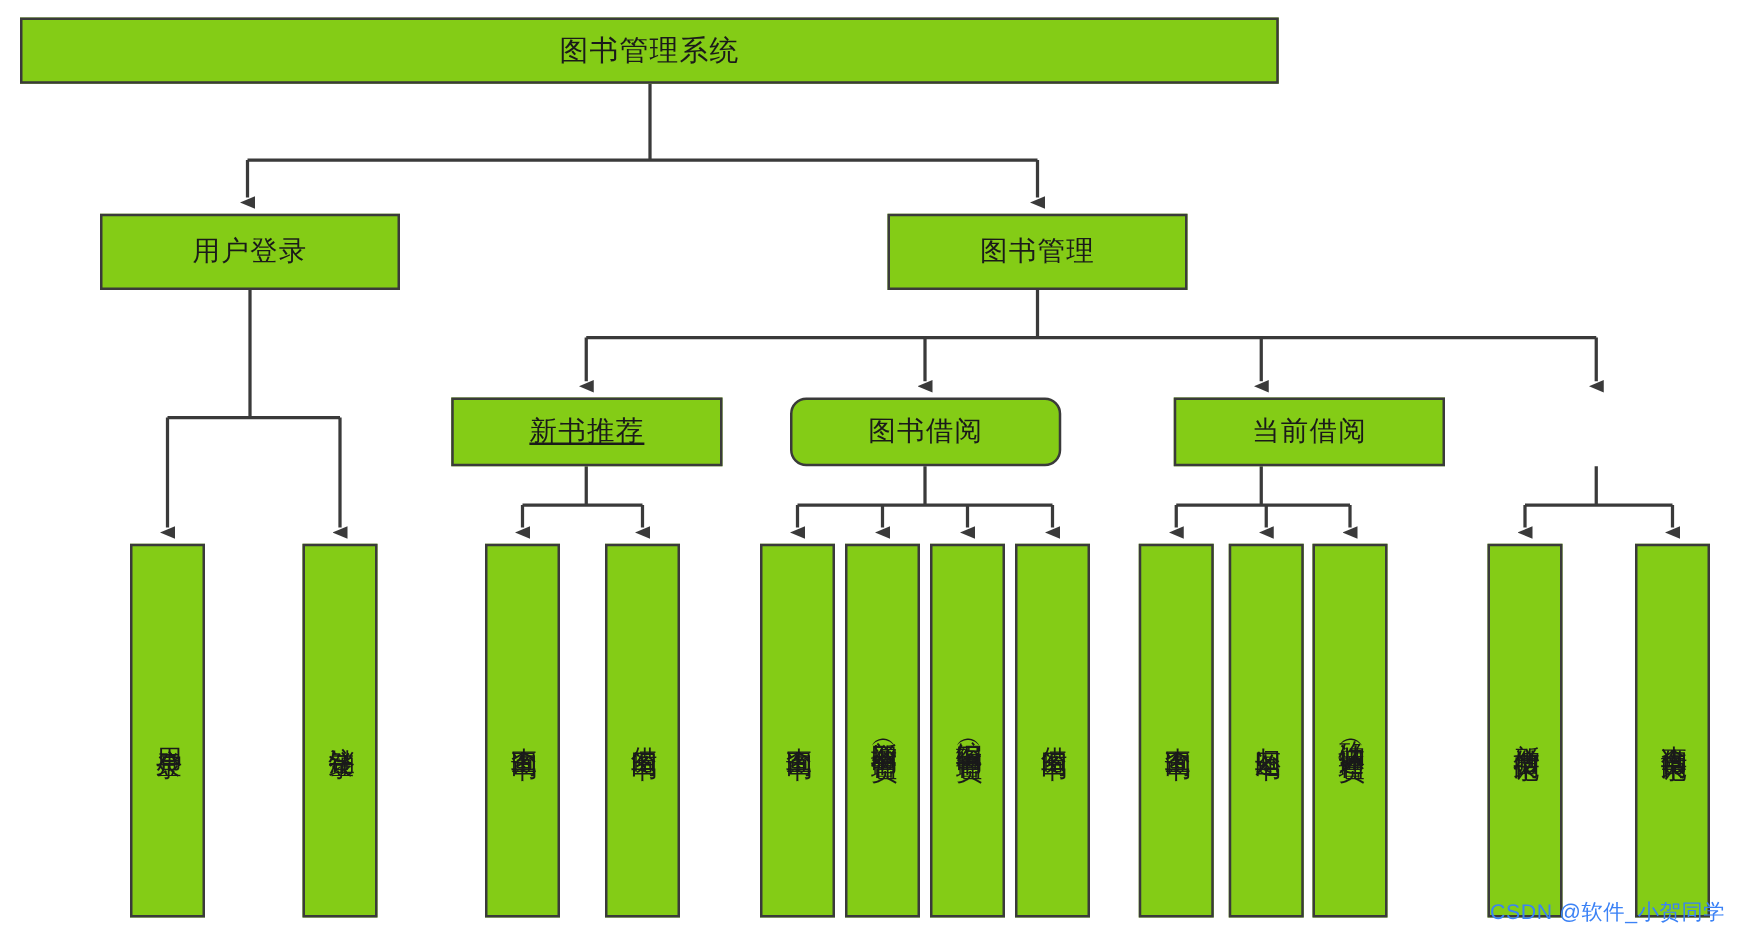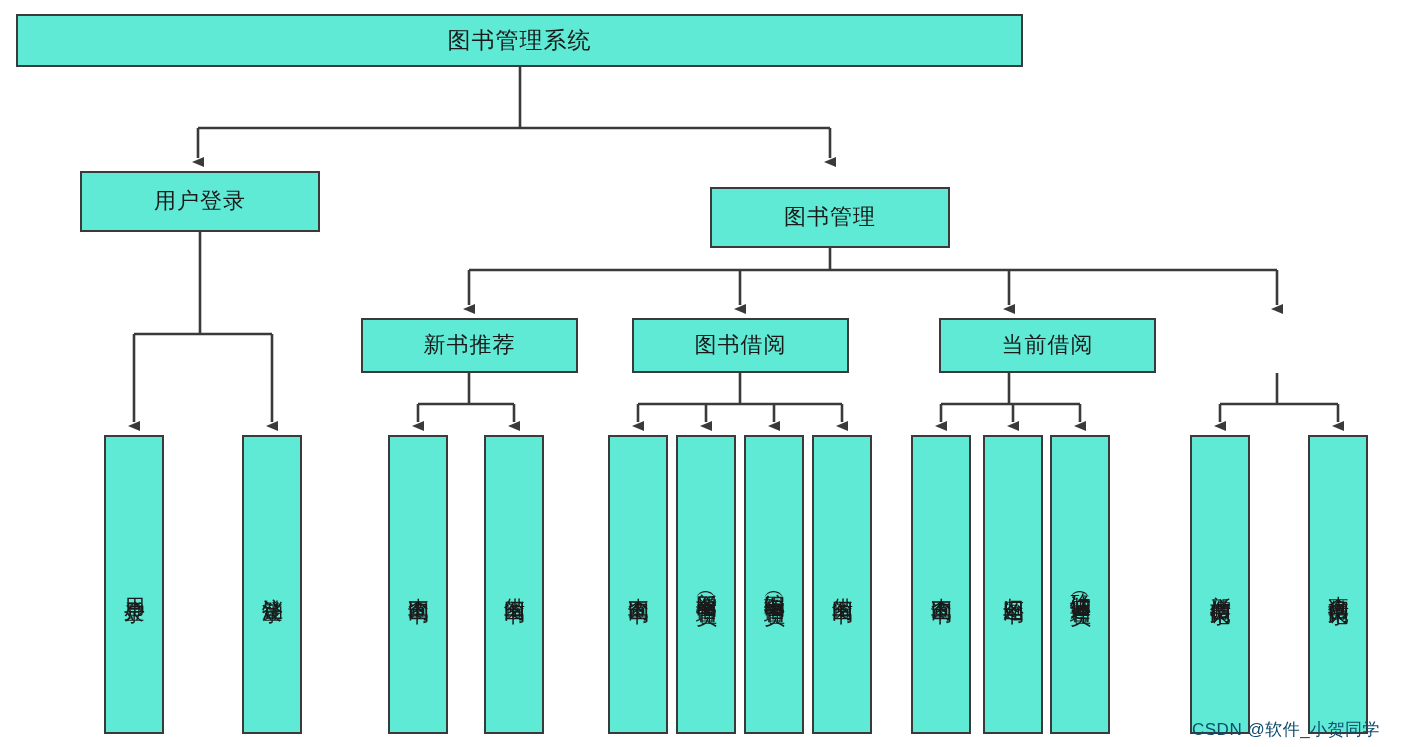--- a/index.html
+++ b/index.html
@@ -22,21 +22,21 @@
     position: absolute;
     left: 0;
     top: 0;
     width: 1405px;
     height: 747px;
     pointer-events: none;
   }
   .node {
     position: absolute;
     box-sizing: border-box;
-    background: #5eead4;
+    background: #84cc16;
     border: 2px solid #3a3a3a;
     display: flex;
     align-items: center;
     justify-content: center;
     color: #1a1a1a;
   }
   .node.horiz {
     font-size: 22px;
     letter-spacing: 1px;
     line-height: 1.1;
@@ -53,21 +53,21 @@
     text-orientation: upright;
     font-size: 21px;
     line-height: 1.18;
     letter-spacing: 2px;
     white-space: nowrap;
     color: #1a1a1a;
   }
   .watermark {
     position: absolute;
     font-size: 17px;
-    color: #0c4a6e;
+    color: #3b82f6;
     letter-spacing: 0.5px;
     white-space: nowrap;
   }
 </style>
 </head>
 <body>
 
 <div id="canvas">
 
   <svg class="edges" viewBox="0 0 1405 747" xmlns="http://www.w3.org/2000/svg">
@@ -120,28 +120,28 @@
     </g>
   </svg>
 
   <div class="node horiz root" style="left:16px; top:14px; width:1007px; height:53px;">
     <span>图书管理系统</span>
   </div>
 
   <div class="node horiz" style="left:80px; top:171px; width:240px; height:61px;">
     <span>用户登录</span>
   </div>
-  <div class="node horiz" style="left:710px; top:187px; width:240px; height:61px;">
+  <div class="node horiz" style="left:710px; top:171px; width:240px; height:61px;">
     <span>图书管理</span>
   </div>
 
-  <div class="node horiz" style="left:361px; top:318px; width:217px; height:55px;">
+  <div class="node horiz" style="left:361px; top:318px; width:217px; height:55px;text-decoration:underline;">
     <span>新书推荐</span>
   </div>
-  <div class="node horiz" style="left:632px; top:318px; width:217px; height:55px;">
+  <div class="node horiz" style="left:632px; top:318px; width:217px; height:55px;border-radius:13px;">
     <span>图书借阅</span>
   </div>
   <div class="node horiz" style="left:902px; top:318px; width:217px; height:55px;margin-left:37px;">
     <span>当前借阅</span>
   </div>
 
   <div class="node leaf" style="left:104px; top:435px; width:60px; height:299px;">
     <span class="vtext">用户登录</span>
   </div>
   <div class="node leaf" style="left:242px; top:435px; width:60px; height:299px;">

